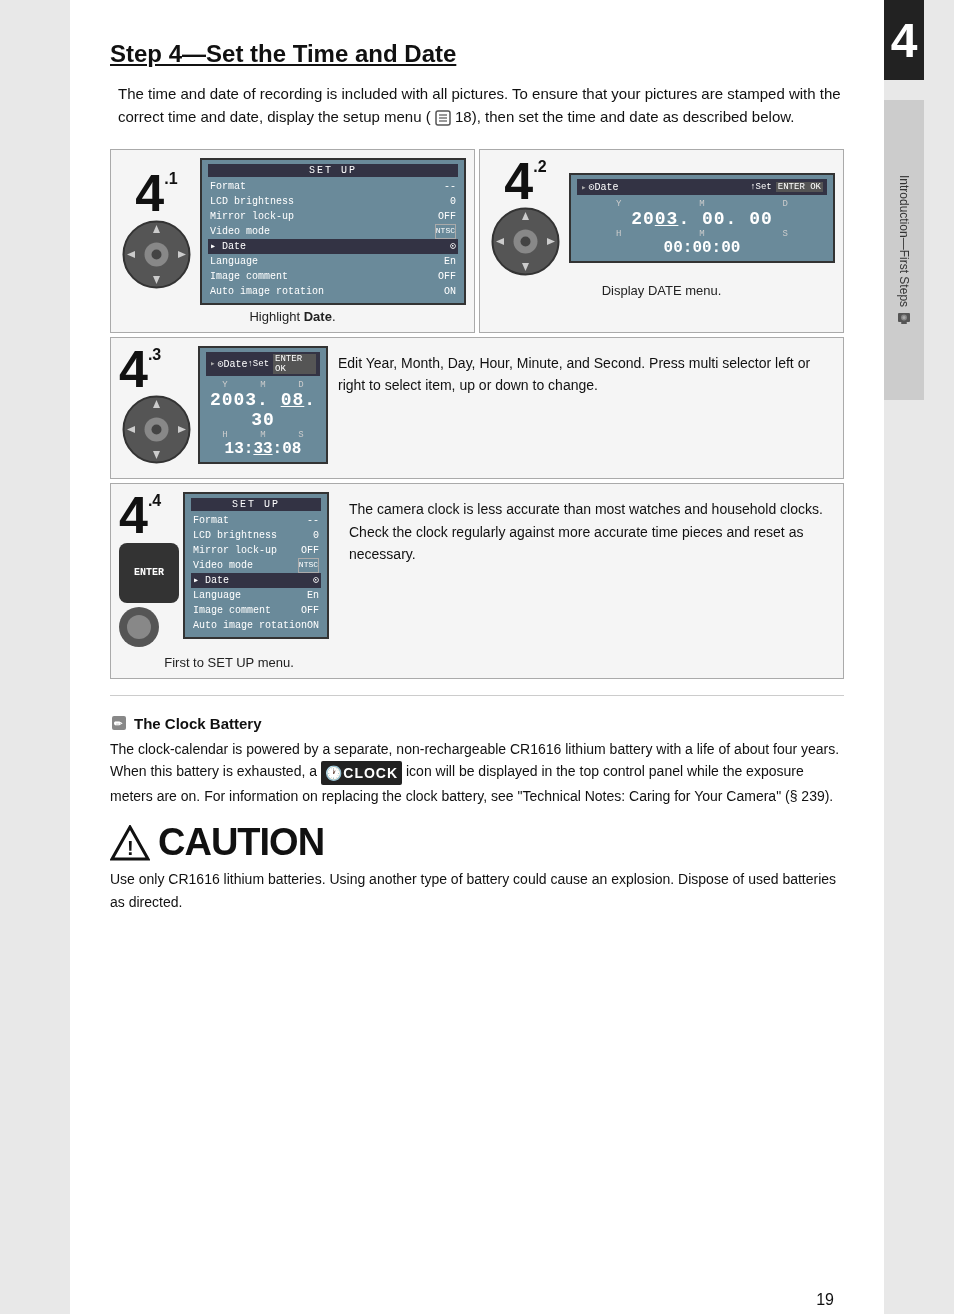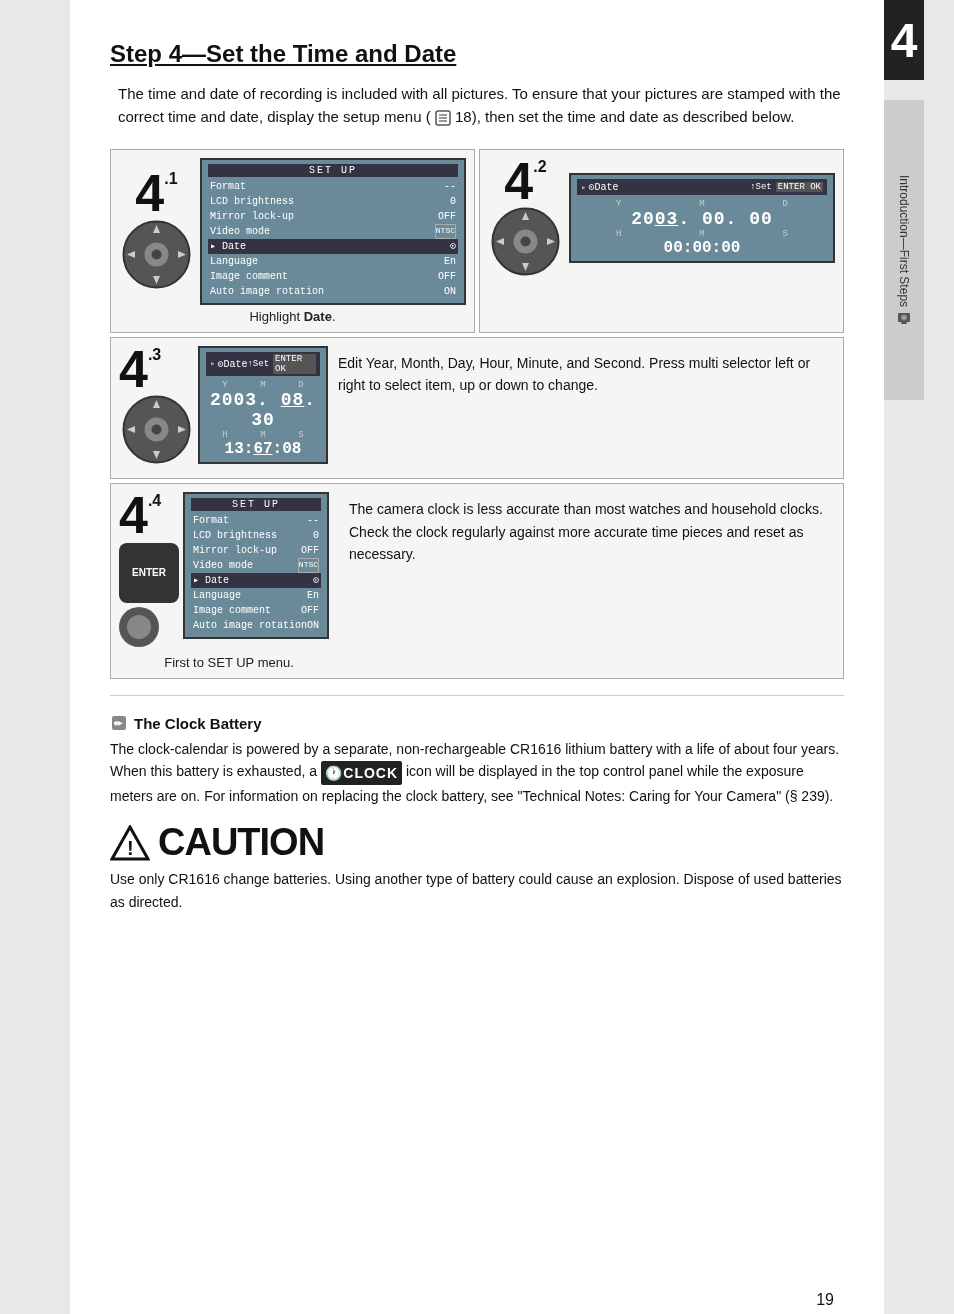--- a/index.html
+++ b/index.html
@@ -348,20 +348,21 @@
           </div>
           <div class="lcd-date-big">20<span style="text-decoration:underline;">03</span>. 00. 00</div>
           <div class="lcd-labels">
             <span>H</span>
               <span>M</span>
               <span>S</span>
           </div>
           <div class="lcd-time-big">00:00:00</div>
         </div>
       </div>
+      <div class="step-caption">Display DATE menu.</div>
     </div>
   </div>
 
   <div style="border:1px solid #aaa;background:#f5f5f5;padding:8px;display:flex;gap:10px;margin-bottom:4px;">
     <div style="flex:0 0 200px;">
       <div style="display:flex;align-items:flex-start;gap:4px;">
         <div>
           <div style="display:flex;align-items:flex-start;">
             <span style="font-size:52px;font-weight:bold;line-height:0.9;">4</span>
             <sup style="font-size:16px;font-weight:bold;">.3</sup>
@@ -388,40 +389,40 @@
             <span>Y</span>
               <span>M</span>
               <span>D</span>
           </div>
           <div class="lcd-date-big">2003. <span style="text-decoration:underline;">08</span>. 30</div>
           <div class="lcd-labels">
             <span>H</span>
               <span>M</span>
               <span>S</span>
           </div>
-          <div class="lcd-time-big">13:<span style="text-decoration:underline;">67</span>:08</div>
+          <div class="lcd-time-big">13:<span style="text-decoration:underline;">33</span>:08</div>
         </div>
       </div>
     </div>
     <div style="flex:1;font-size:14px;line-height:1.6;padding-top:6px;">
       <span>Edit Year, Month, Day, Hour, Minute, and Second.  Press multi selector left or right to select item, up or down to change.</span>
     </div>
   </div>
 
   <div style="border:1px solid #aaa;background:#f5f5f5;padding:8px;display:flex;gap:10px;margin-bottom:16px;">
     <div style="flex:0 0 220px;">
       <div style="display:flex;align-items:flex-start;gap:4px;">
         <div>
           <div style="display:flex;align-items:flex-start;">
             <span style="font-size:52px;font-weight:bold;line-height:0.9;">4</span>
             <sup style="font-size:16px;font-weight:bold;">.4</sup>
           </div>
 
           <div style="display:flex;align-items:center;justify-content:center;width:60px;height:60px;background:#333;border-radius:8px;margin:4px 0;">
-            <span style="color:#fff;font-size:10px;font-weight:bold;text-align:center;line-height:1.2;">ENTER</span>
+            <span style="color:#fff;font-size:10px;font-weight:bold;text-align:center;line-height:1.2;font-family:Liberation Mono, monospace;">ENTER</span>
           </div>
           <div style="width:40px;height:40px;background:#555;border-radius:50%;margin:4px 0;display:flex;align-items:center;justify-content:center;">
             <div style="width:24px;height:24px;background:#888;border-radius:50%;"></div>
           </div>
         </div>
 
         <div class="lcd-screen" style="background:#6a8a9a;">
           <div class="lcd-title">SET  UP</div>
           <div class="lcd-menu">
             <div class="menu-item">
@@ -484,17 +485,17 @@
   </div>
 
   <div class="caution-section">
     <div class="caution-header">
       <svg class="caution-triangle" viewBox="0 0 40 36">
         <polygon points="20,2 38,34 2,34" fill="none" stroke="#111" stroke-width="3"></polygon>
         <text x="17" y="30" font-size="20" font-weight="bold" fill="#111">!</text>
       </svg>
       <span class="caution-title">CAUTION</span>
     </div>
-    <p class="caution-text">Use only CR1616 change batteries.  Using another type of battery could cause an explosion.  Dispose of used batteries as directed.</p>
+    <p class="caution-text">Use only CR1616 lithium batteries.  Using another type of battery could cause an explosion.  Dispose of used batteries as directed.</p>
   </div>
 
   <div class="page-number">19</div>
 </div>
 
 </body></html>

